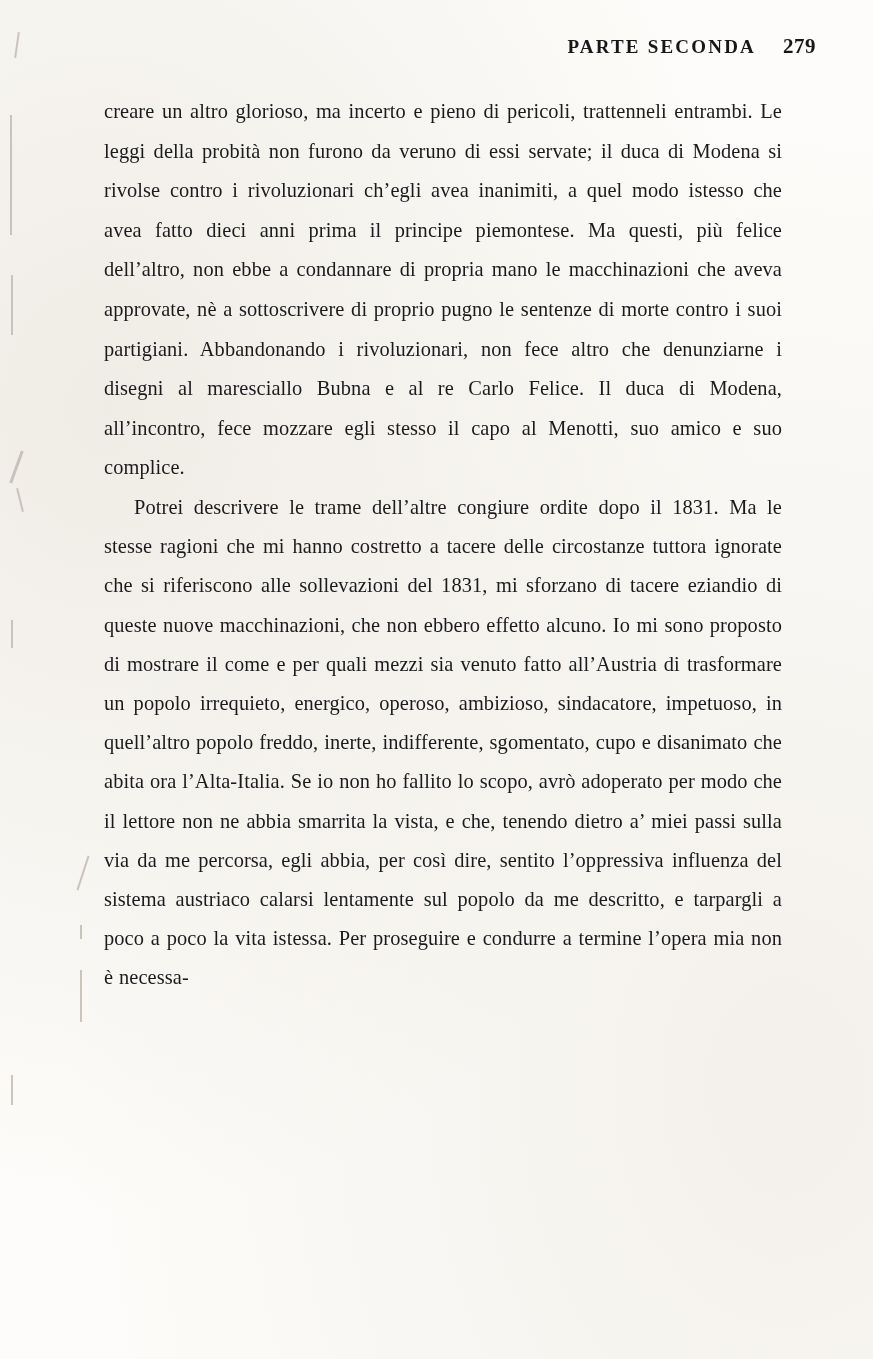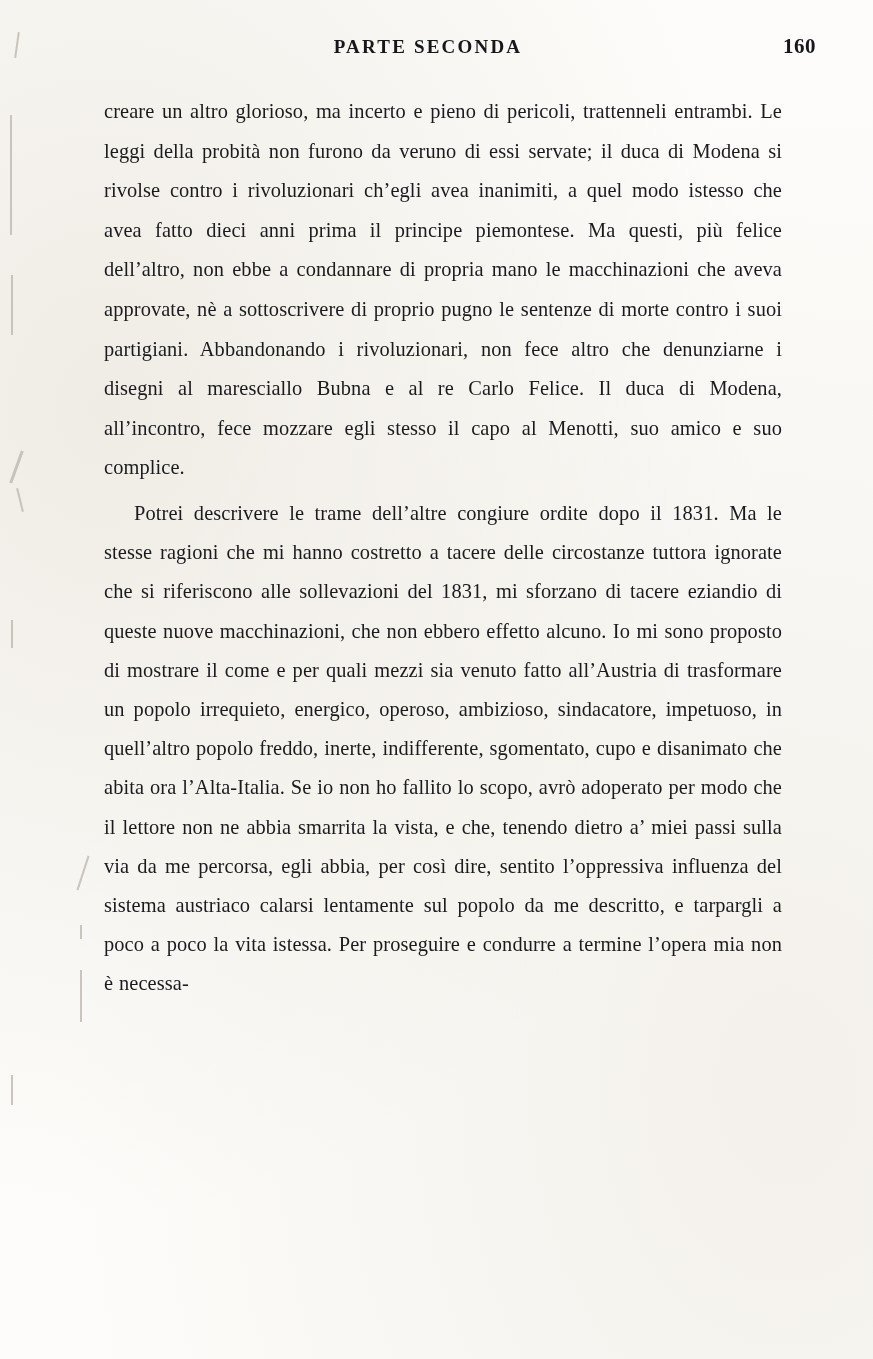--- a/index.html
+++ b/index.html
@@ -53,24 +53,24 @@
 
   .header {
     position: absolute;
     top: 36px;
     left: 100px;
     width: 700px;
     height: 28px;
   }
   .running-title {
     position: absolute;
-    left: 8px;
+    left: 16px;
     top: 0;
     width: 640px;
-    text-align: center;
+    text-align: right;
     font-family: "Liberation Serif", serif;
     font-size: 19px;
     font-weight: bold;
     letter-spacing: 2.2px;
     color: #17171a;
   }
   .folio {
     position: absolute;
     right: -16px;
     top: -2px;
@@ -94,21 +94,21 @@
     text-align: justify;
     text-justify: inter-word;
     color: #1b1b1e;
     letter-spacing: 0.1px;
     word-spacing: 0.6px;
   }
   p.para.indent {
     text-indent: 30px;
   }
   p.para + p.para {
-    margin-top: 6px;
+    margin-top: 0;
   }
 
   
   .body-text, .header {
     text-rendering: optimizeLegibility;
     -webkit-font-smoothing: antialiased;
   }
   p.para.smallerlead {
     line-height: 39.2px;
   }
@@ -126,21 +126,21 @@
     <span class="m5"></span>
     <span class="m6"></span>
     <span class="m7"></span>
     <span class="m8"></span>
     <span class="m9"></span>
     <span class="m10"></span>
   </div>
 
   <div class="header">
     <div class="running-title">PARTE SECONDA</div>
-    <div class="folio">160</div>
+    <div class="folio">279</div>
   </div>
 
   <div class="body-text">
     <p class="para">creare un altro glorioso, ma incerto e pieno di pericoli, trattenneli entrambi. Le leggi della probità non furono da veruno di essi servate; il duca di Modena si rivolse contro i rivoluzionari ch’egli avea inanimiti, a quel modo istesso che avea fatto dieci anni prima il principe piemontese. Ma questi, più felice dell’altro, non ebbe a condannare di propria mano le macchinazioni che aveva approvate, nè a sottoscrivere di proprio pugno le sentenze di morte contro i suoi partigiani. Abbandonando i rivoluzionari, non fece altro che denunziarne i disegni al maresciallo Bubna e al re Carlo Felice. Il duca di Modena, all’incontro, fece mozzare egli stesso il capo al Menotti, suo amico e suo complice.</p>
     <p class="para indent smallerlead">Potrei descrivere le trame dell’altre congiure ordite dopo il 1831. Ma le stesse ragioni che mi hanno costretto a tacere delle circostanze tuttora ignorate che si riferiscono alle sollevazioni del 1831, mi sforzano di tacere eziandio di queste nuove macchinazioni, che non ebbero effetto alcuno. Io mi sono proposto di mostrare il come e per quali mezzi sia venuto fatto all’Austria di trasformare un popolo irrequieto, energico, operoso, ambizioso, sindacatore, impetuoso, in quell’altro popolo freddo, inerte, indifferente, sgomentato, cupo e disanimato che abita ora l’Alta-Italia. Se io non ho fallito lo scopo, avrò adoperato per modo che il lettore non ne abbia smarrita la vista, e che, tenendo dietro a’ miei passi sulla via da me percorsa, egli abbia, per così dire, sentito l’oppressiva influenza del sistema austriaco calarsi lentamente sul popolo da me descritto, e tarpargli a poco a poco la vita istessa. Per proseguire e condurre a termine l’opera mia non è necessa-</p>
   </div>
 
 </div>
 
 </body></html>

